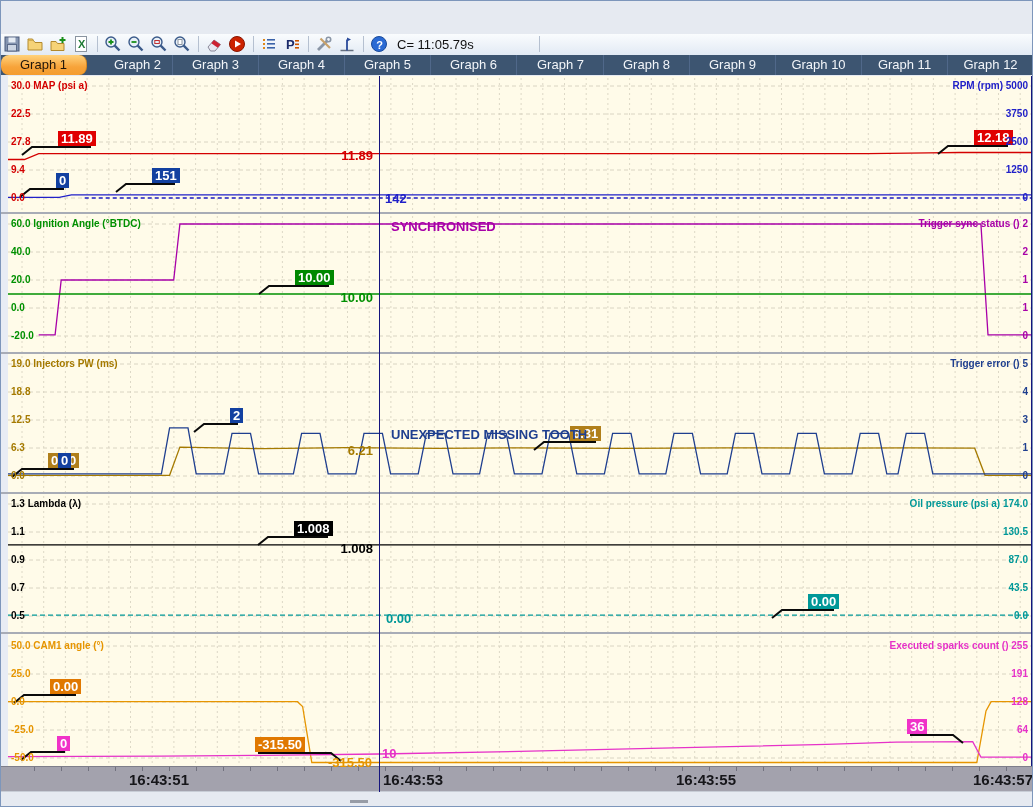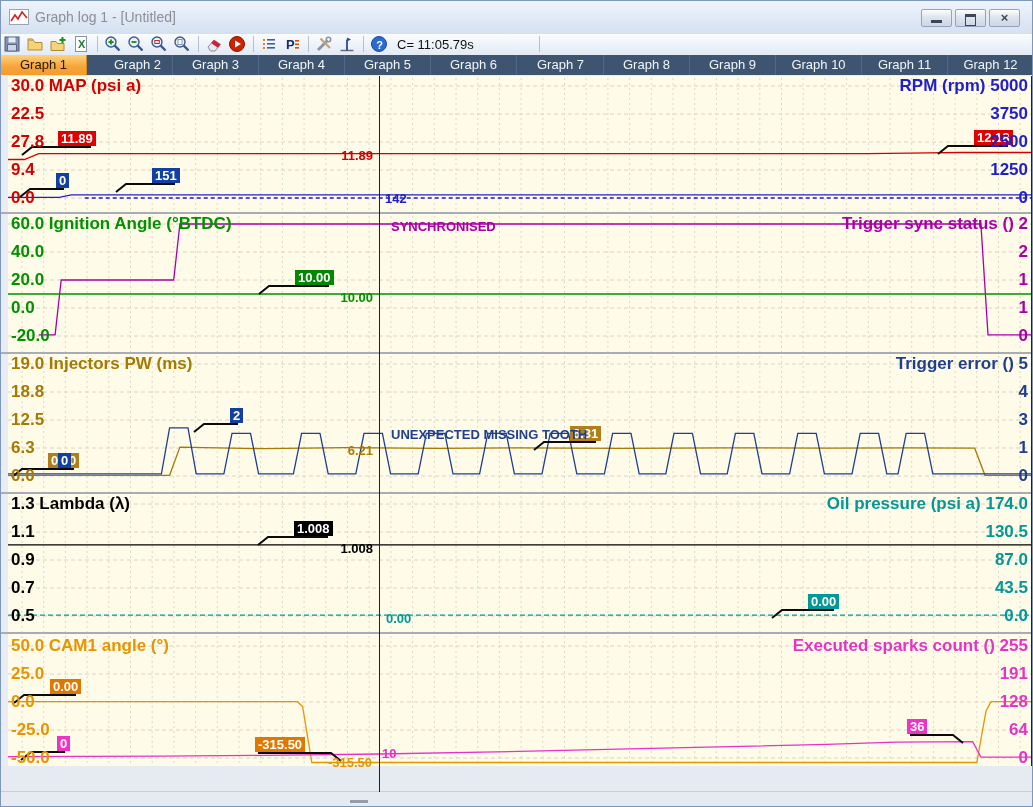--- a/index.html
+++ b/index.html
@@ -20,60 +20,44 @@
   #toolbar{position:absolute;left:0;top:33px;width:1033px;height:21px;
     background:linear-gradient(#fafcfe,#e2eaf4);border-bottom:1px solid #c3cede;}
   .tbicon{display:inline-block;width:20px;height:18px;margin:1px 1px 0 2px;vertical-align:top;}
   .tbsep{display:inline-block;width:1px;height:16px;margin:2px 4px 0 4px;background:#b5c0d0;vertical-align:top;}
   #cursor-time{display:inline-block;margin:3px 0 0 6px;font-size:13px;color:#111;vertical-align:top;}
   #tb-endsep{position:absolute;left:538px;top:2px;width:1px;height:16px;background:#b5c0d0;}
   
   #tabbar{position:absolute;left:0;top:54px;width:1033px;height:20px;background:#3d5571;}
   .tab{position:absolute;top:0;height:20px;line-height:20px;text-align:center;font-size:13px;
        color:#f2f5f9;border-right:1px solid #50688a;box-sizing:border-box;cursor:default;}
-  .tab.active{background:linear-gradient(#ffd27c,#f7a33a 60%,#f49d2e);color:#21160a;border-right:1px solid #d88a20;}
+  .tab.active{background:linear-gradient(#ffd27c,#f7a33a 60%,#f49d2e);color:#21160a;border-right:1px solid #d88a20;border-radius:8px;}
   
   #plot{position:absolute;left:0;top:75px;width:1033px;height:690px;background:#e8ecf4;}
   #plotbg{position:absolute;left:7px;top:0;width:1023px;height:690px;background:#fffbe9;}
   #gsvg{position:absolute;left:0;top:0;z-index:2;}
-  .tick{position:absolute;z-index:6;font-size:17px;font-weight:bold;white-space:nowrap;line-height:14px;}
+  .tick{position:absolute;z-index:6;font-size:10px;font-weight:bold;white-space:nowrap;line-height:14px;}
   .callout{position:absolute;z-index:4;font-size:13px;font-weight:bold;color:#fff;
            padding:0 3px;line-height:15px;white-space:nowrap;}
   .cursorlab{position:absolute;z-index:5;font-size:13px;font-weight:bold;white-space:nowrap;line-height:14px;}
   #cursorline{position:absolute;top:0;width:1px;height:716px;background:#15157e;z-index:3;}
   #rightborder{position:absolute;left:1030px;top:0;width:1px;height:690px;background:#15157e;z-index:3;}
   
   #timebar{position:absolute;left:0;top:765px;width:1033px;height:25px;background:#a3a2ad;
     border-top:1px solid #7e7e8a;overflow:hidden;}
   #timeticks{position:absolute;left:7px;top:0;width:1023px;height:4px;
     background:repeating-linear-gradient(90deg,transparent 0 26px,#71717e 26px 27px);}
   .timelab{position:absolute;top:4px;font-size:15px;font-weight:bold;color:#16161a;white-space:nowrap;}
   #bottombar{position:absolute;left:0;top:790px;width:1033px;height:17px;background:#e6eaf1;border-top:1px solid #c8cdd6;}
   #splitter{position:absolute;left:349px;top:8px;width:18px;height:3px;background:#979ca6;}
 </style>
 </head>
 <body>
 
 <div id="win">
-  <div id="titlebar">
-    <span id="appicon">
-      <svg width="20" height="16">
-          <rect x="0.5" y="0.5" width="19" height="15" fill="#fff" stroke="#9aa4b2"></rect>
-      <polyline points="2,12 6,6 9,10 13,3 18,9" fill="none" stroke="#d42222" stroke-width="1.6"></polyline>
-        </svg>
-    </span>
-    <span id="wintitle">Graph log 1 - [Untitled]</span>
-    <span class="winbtn" id="btn-min">
-        <i></i>
-      </span>
-    <span class="winbtn" id="btn-restore">
-        <i></i>
-      </span>
-    <span class="winbtn" id="btn-close">×</span>
-  </div>
 
   <div id="toolbar">
     <span id="iconstrip"><span class="tbicon"><svg width="18" height="18">
             <rect x="2" y="2" width="14" height="14" fill="#8494b0" stroke="#4a5a7a"></rect>
             <rect x="5.5" y="2.5" width="7" height="5" fill="#e6ecf4"></rect>
             <rect x="4.5" y="9.5" width="9" height="6.5" fill="#ccd5e3" stroke="#5a6a88"></rect>
           </svg></span><span class="tbicon"><svg width="18" height="18">
             <path d="M2 5.5 L7.5 5.5 L9 7.5 L16 7.5 L16 15 L2 15 Z" fill="#f6d377" stroke="#b28a2e"></path>
             <path d="M2 5.5 L2 4 L6.5 4 L7.5 5.5" fill="#f6d377" stroke="#b28a2e"></path>
           </svg></span><span class="tbicon"><svg width="18" height="18">
@@ -513,16 +497,23 @@
         <div class="cursorlab" style="color: rgb(0, 144, 0); top: 215px; right: 661px;">10.00</div>
         <div class="cursorlab" style="color: rgb(31, 63, 143); top: 352px; left: 390px;">UNEXPECTED MISSING TOOTH</div>
         <div class="cursorlab" style="color: rgb(165, 122, 0); top: 368px; right: 661px;">6.21</div>
         <div class="cursorlab" style="color: rgb(0, 0, 0); top: 466px; right: 661px;">1.008</div>
         <div class="cursorlab" style="color: rgb(0, 152, 152); top: 536px; left: 385px;">0.00</div>
         <div class="cursorlab" style="color: rgb(230, 50, 200); top: 671px; left: 381px;">10</div>
         <div class="cursorlab" style="color: rgb(230, 149, 0); top: 680px; right: 662px;">-315.50</div>
       </div>
   </div>
 
+  <div id="timebar">
+    <div id="timeticks"></div>
+  <div class="timelab" style="left: 128px;">16:43:51</div>
+      <div class="timelab" style="left: 382px;">16:43:53</div>
+      <div class="timelab" style="left: 675px;">16:43:55</div>
+      <div class="timelab" style="left: 972px;">16:43:57</div>
+    </div>
   <div id="bottombar">
     <div id="splitter"></div>
   </div>
 </div>
 
 </body></html>

